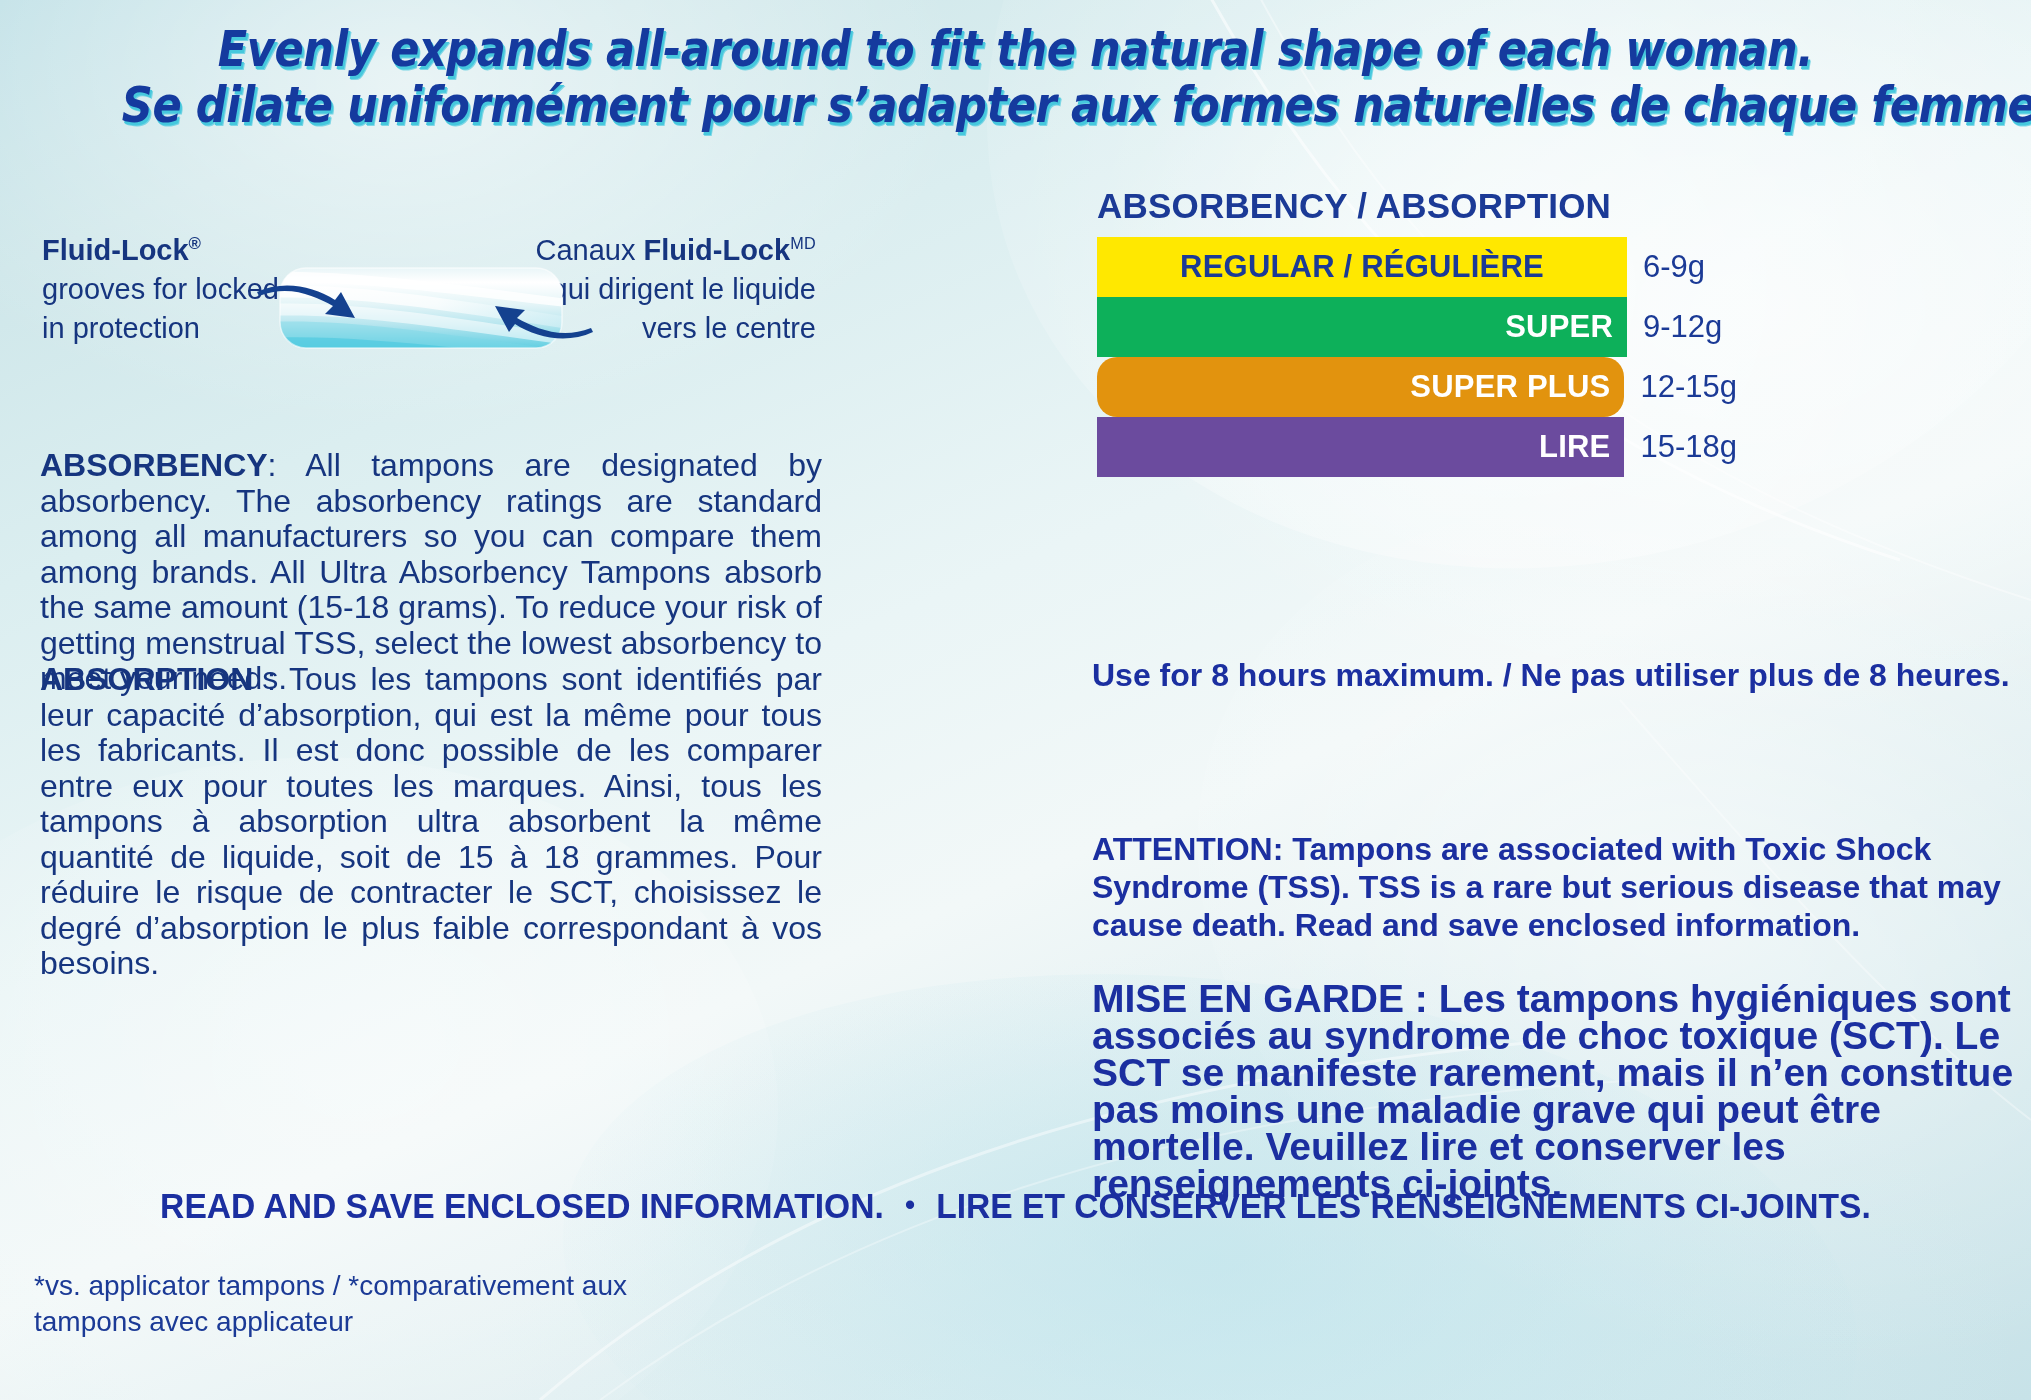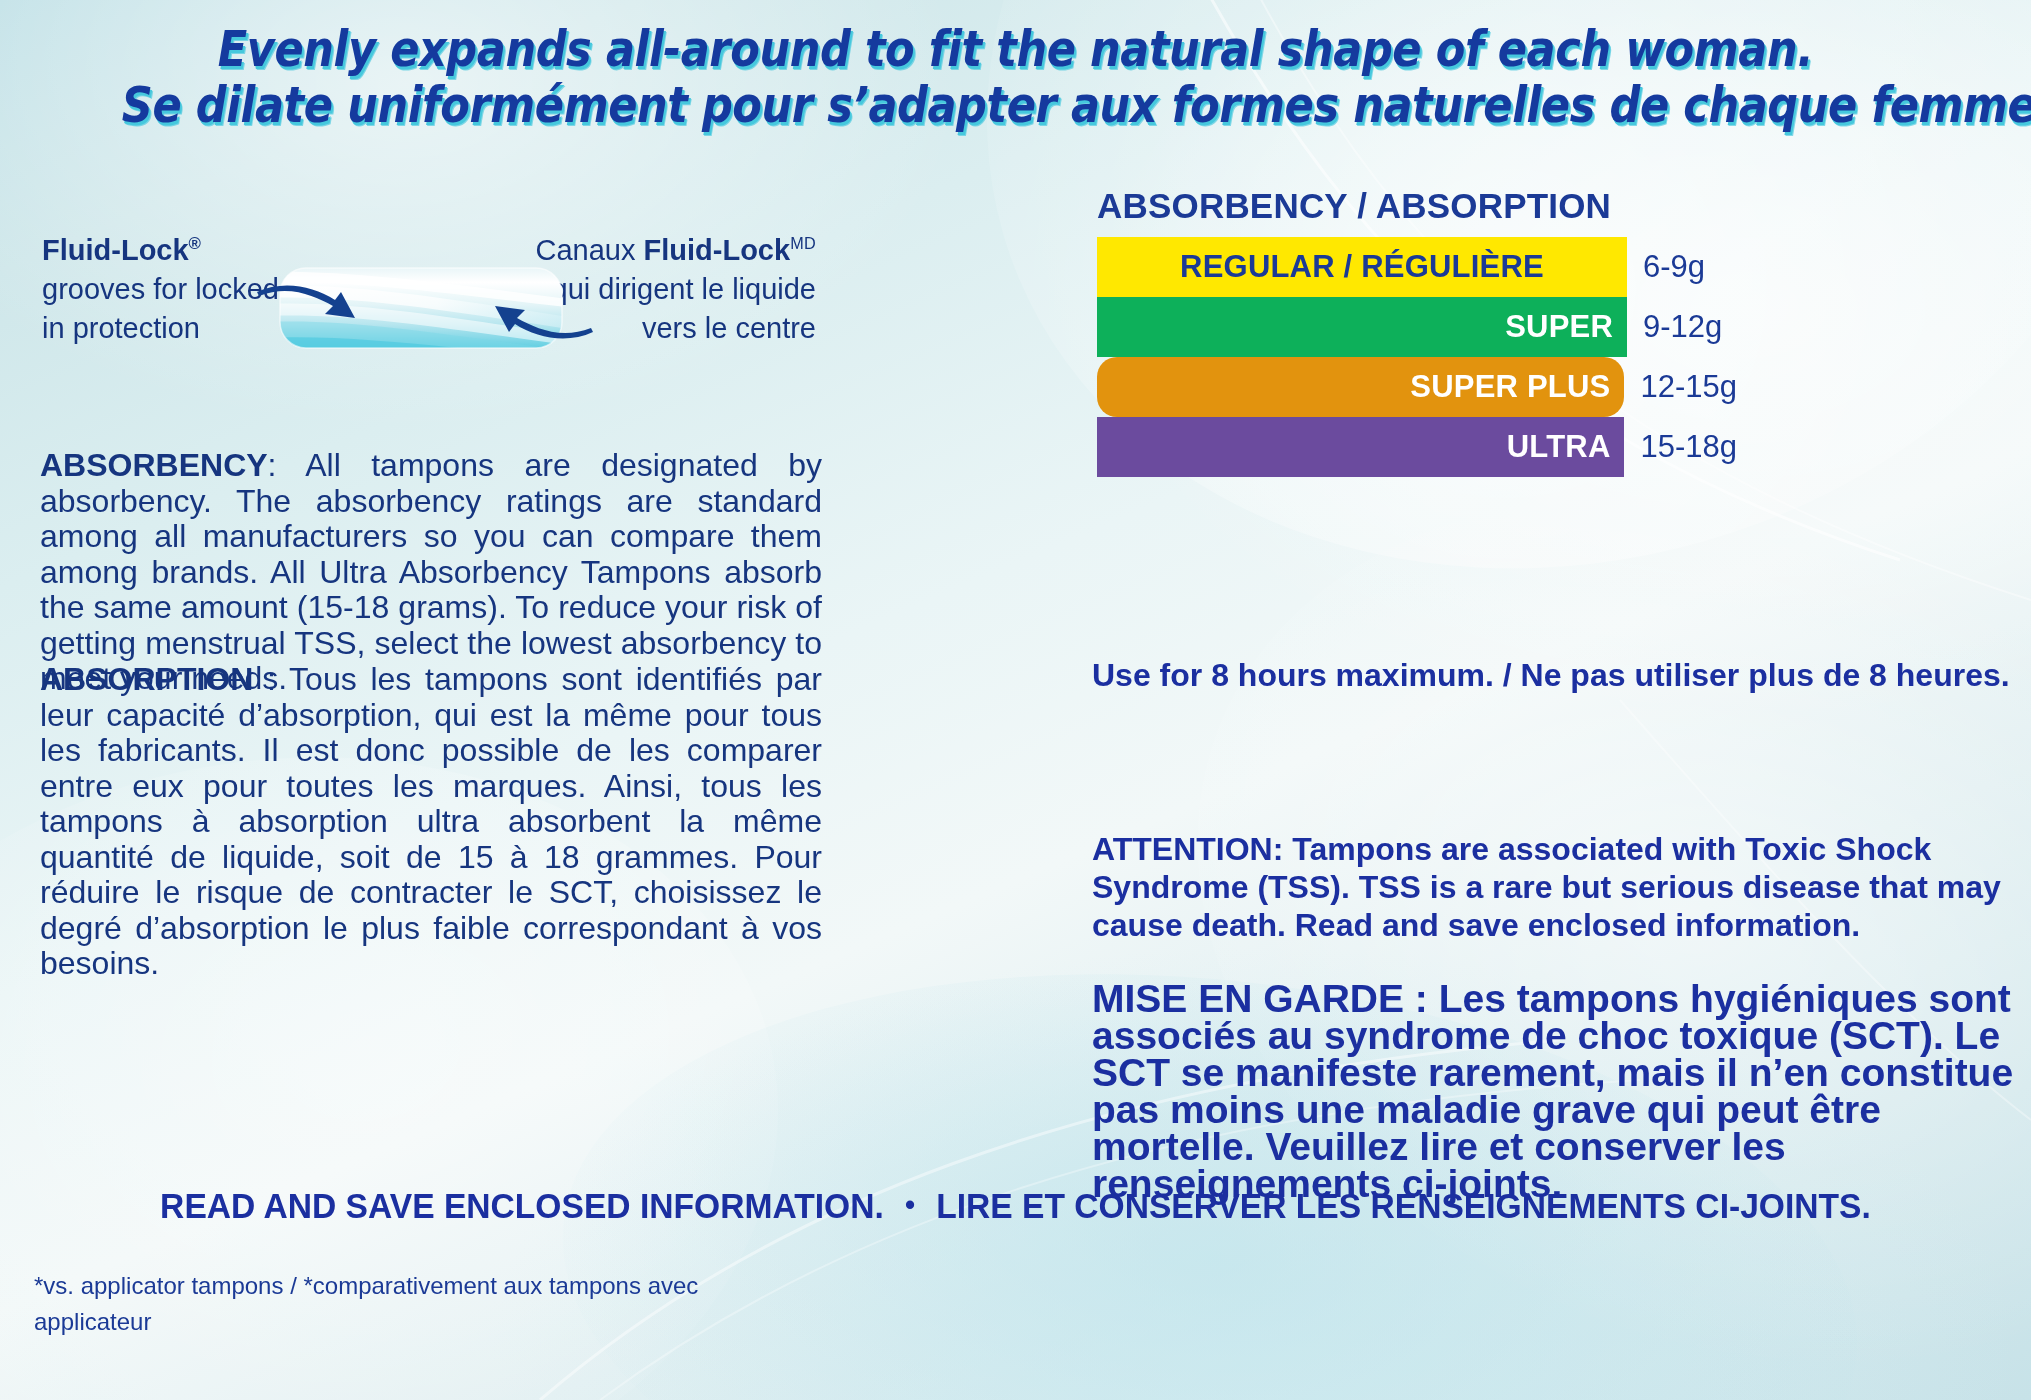--- a/index.html
+++ b/index.html
@@ -200,21 +200,21 @@
     white-space: nowrap;
     transform: scaleX(0.96);
     transform-origin: center top;
   }
   .banner .dot { padding: 0 22px; font-size: 30px; vertical-align: 3px; }
 
   .footnote {
     position: absolute;
     left: 34px; top: 1268px;
     width: 700px;
-    font-size: 24px;
+    font-size: 28px;
     line-height: 36px;
     color: #1b3a96;
   }
 </style>
 </head>
 <body>
 
 <div id="stage">
 
   <div class="swoosh sw1"></div>
@@ -298,21 +298,21 @@
     </div>
     <div class="abs-row">
       <div class="abs-band band-super">SUPER</div>
       <div class="abs-grams">9-12g</div>
     </div>
     <div class="abs-row">
       <div class="abs-band band-superplus">SUPER PLUS</div>
       <div class="abs-grams">12-15g</div>
     </div>
     <div class="abs-row">
-      <div class="abs-band band-ultra">ULTRA</div>
+      <div class="abs-band band-ultra">LIRE</div>
       <div class="abs-grams">15-18g</div>
     </div>
   </div>
 
   <div class="use-line">Use for 8 hours maximum. / Ne pas utiliser plus de 8 heures.</div>
 
   <div class="warn" id="warn-en">ATTENTION: Tampons are associated with Toxic Shock Syndrome (TSS). TSS is a rare but serious disease that may cause death. Read and save enclosed information.</div>
   <div class="warn" id="warn-fr">MISE EN GARDE : Les tampons hygiéniques sont associés au syndrome de choc toxique (SCT). Le SCT se manifeste rarement, mais il n’en constitue pas moins une maladie grave qui peut être mortelle. Veuillez lire et conserver les renseignements ci-joints.</div>
 
   <div class="banner">

